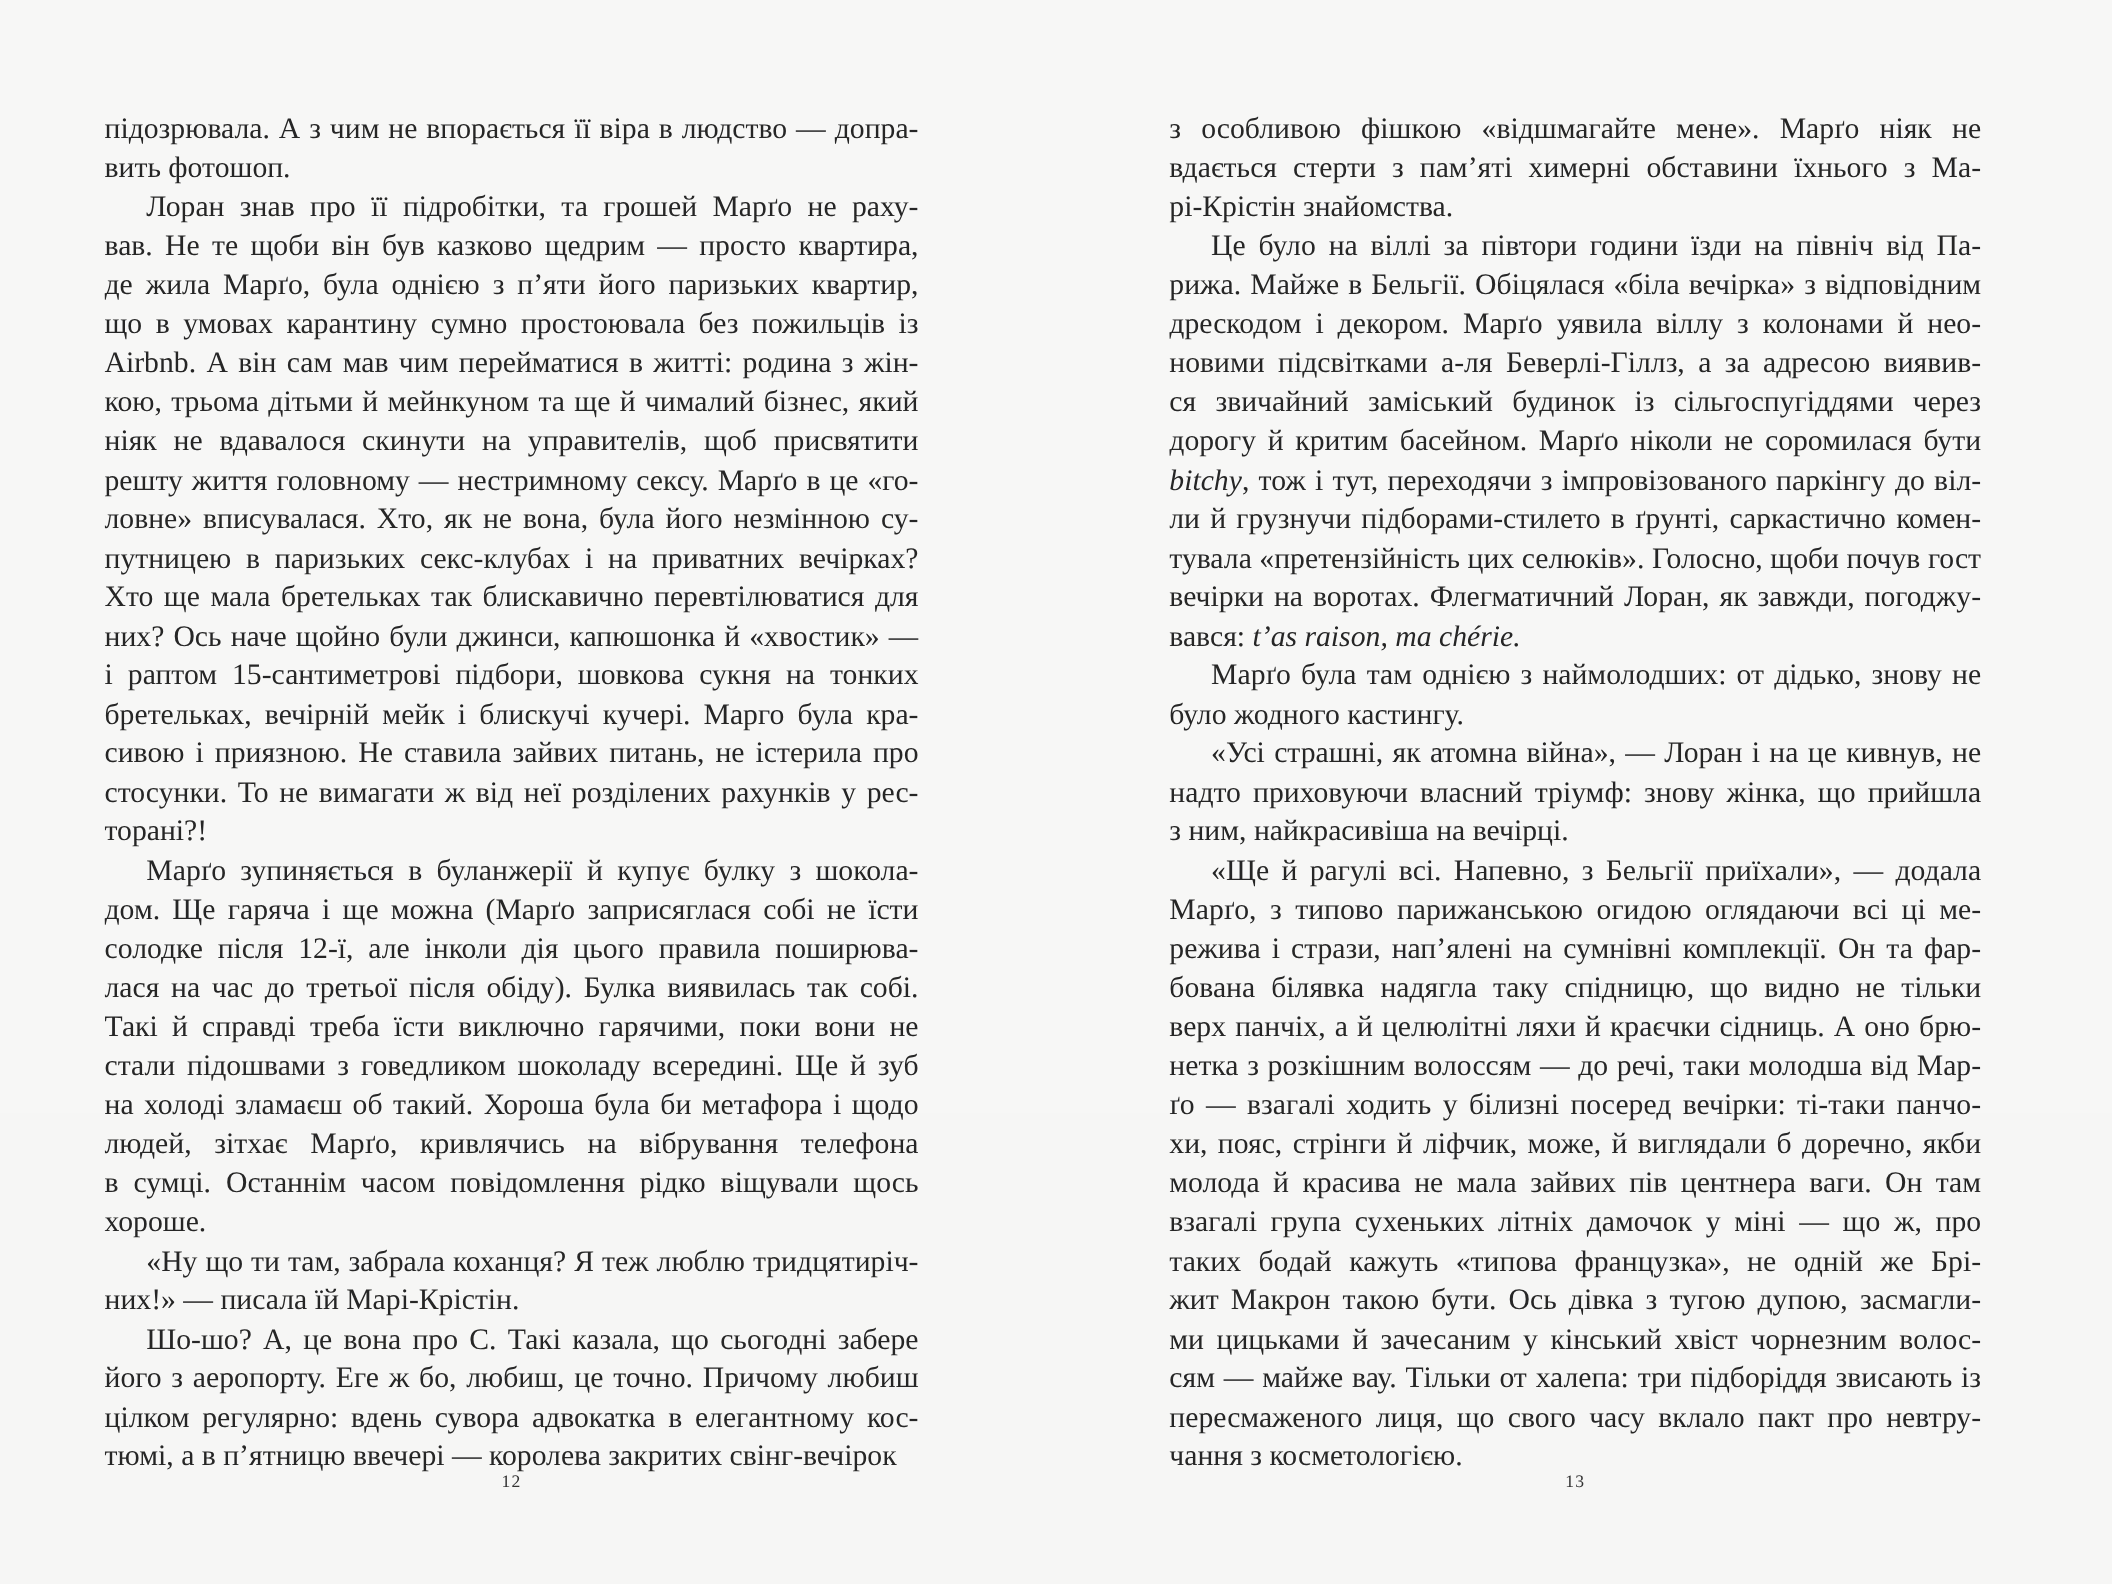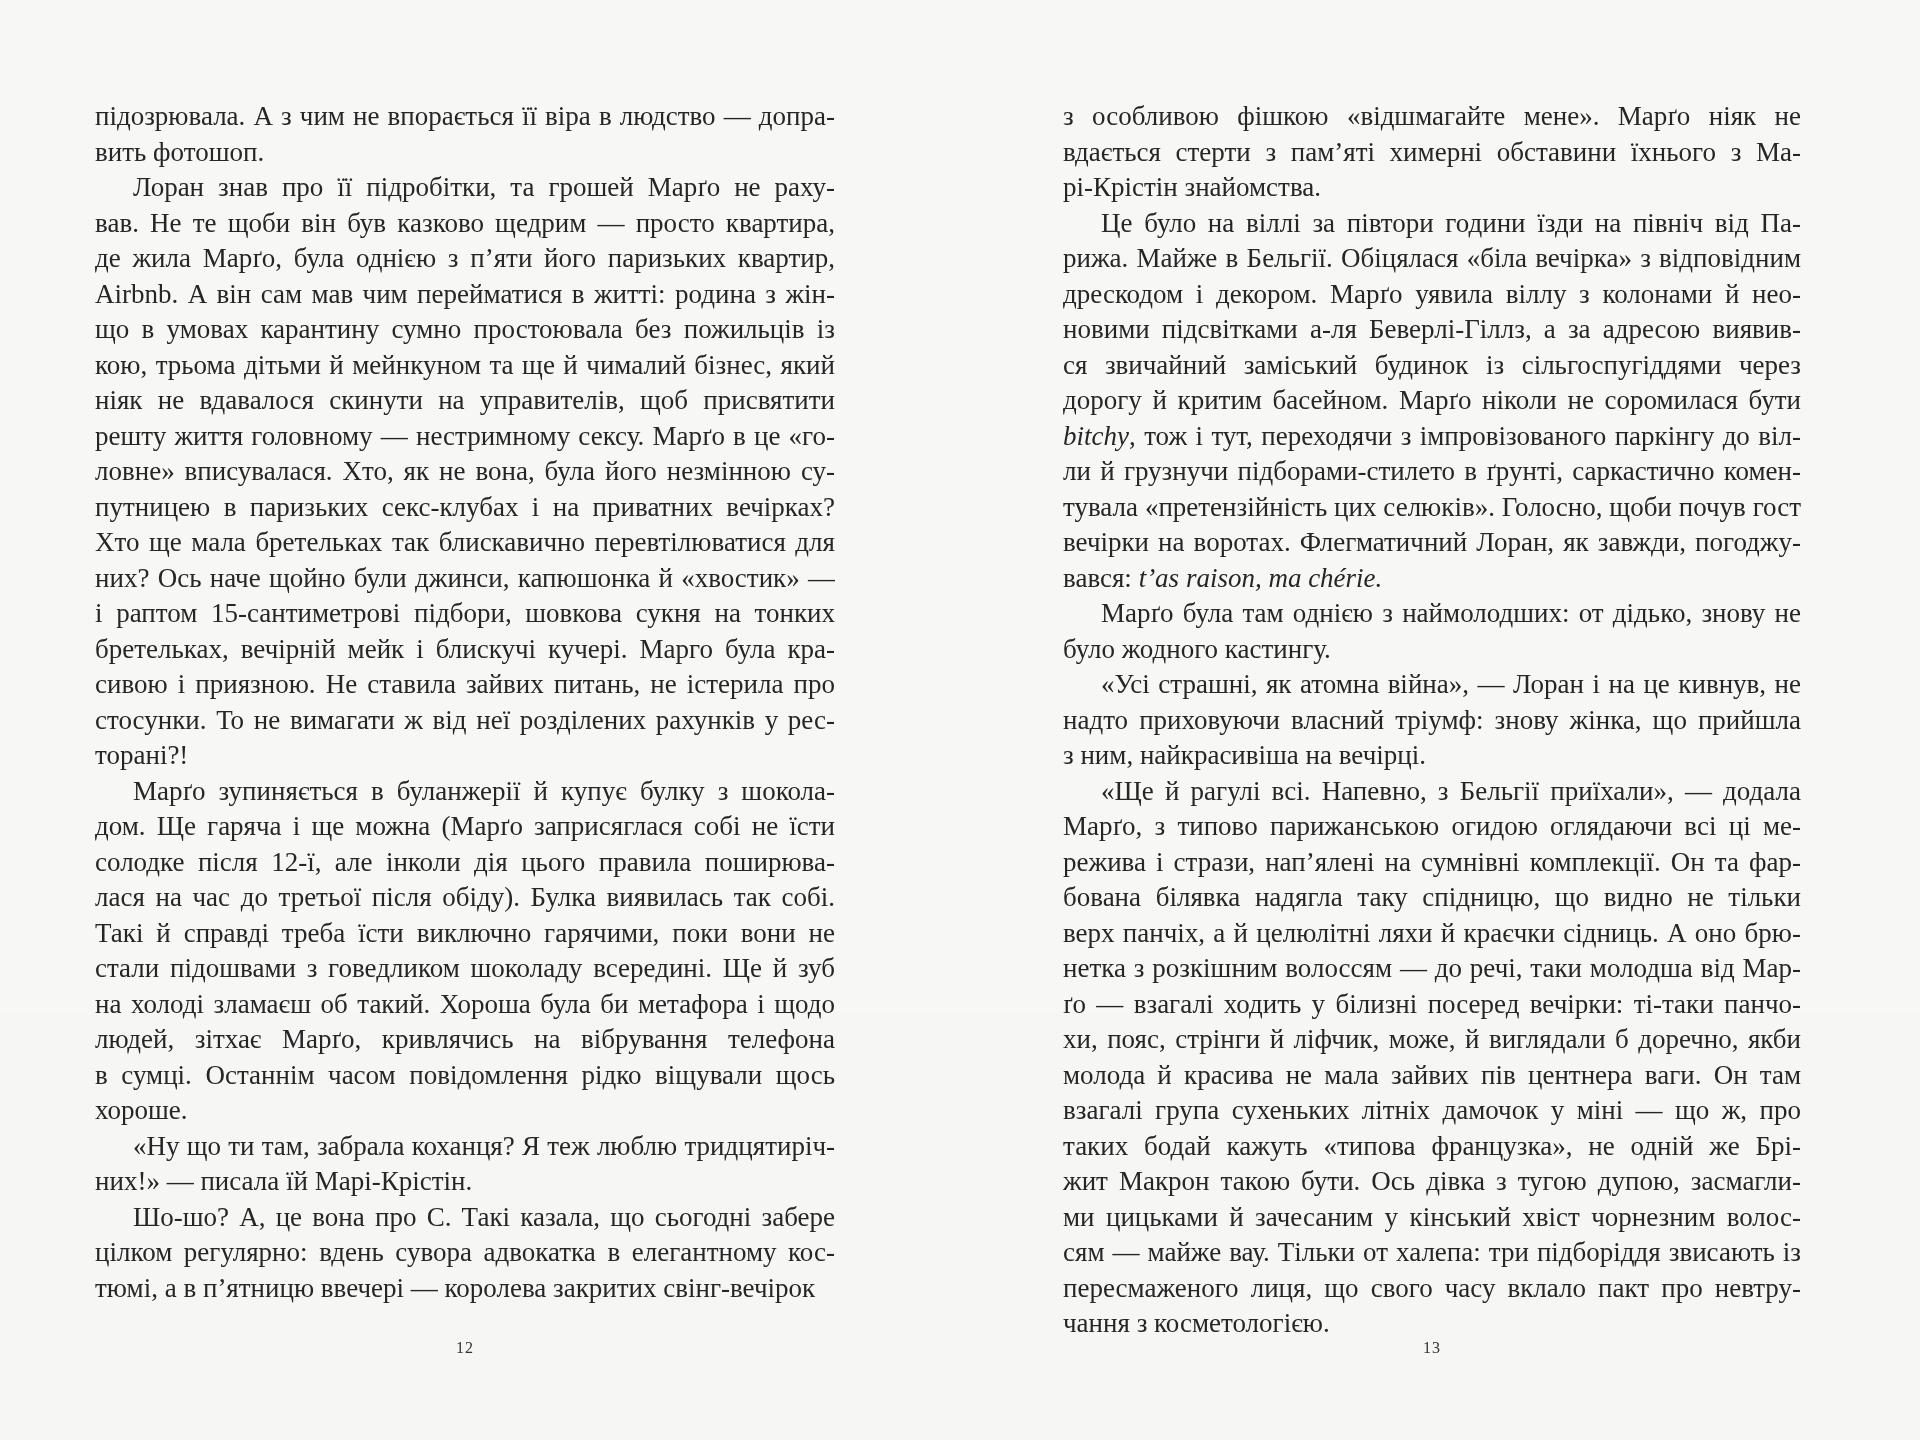--- a/index.html
+++ b/index.html
@@ -55,22 +55,22 @@
 <div class="spread">
   <div class="column col-left" id="col-left">
       <div class="para">
         <div class="line"><span>підозрювала. А з чим не впорається її віра в людство — допра-</span></div>
         <div class="line para-end"><span>вить фотошоп.</span></div>
       </div>
       <div class="para">
         <div class="line para-first"><span>Лоран знав про її підробітки, та грошей Марґо не раху-</span></div>
         <div class="line"><span>вав. Не те щоби він був казково щедрим — просто квартира,</span></div>
         <div class="line"><span>де жила Марґо, була однією з п’яти його паризьких квартир,</span></div>
+        <div class="line"><span>що в умовах карантину сумно простоювала без пожильців із</span></div>
         <div class="line"><span>Airbnb. А він сам мав чим перейматися в житті: родина з жін-</span></div>
-        <div class="line"><span>що в умовах карантину сумно простоювала без пожильців із</span></div>
         <div class="line"><span>кою, трьома дітьми й мейнкуном та ще й чималий бізнес, який</span></div>
         <div class="line"><span>ніяк не вдавалося скинути на управителів, щоб присвятити</span></div>
         <div class="line"><span>решту життя головному — нестримному сексу. Марґо в це «го-</span></div>
         <div class="line"><span>ловне» вписувалася. Хто, як не вона, була його незмінною су-</span></div>
         <div class="line"><span>путницею в паризьких секс-клубах і на приватних вечірках?</span></div>
         <div class="line"><span>Хто ще мала бретельках так блискавично перевтілюватися для</span></div>
         <div class="line"><span>них? Ось наче щойно були джинси, капюшонка й «хвостик» —</span></div>
         <div class="line"><span>і раптом 15-сантиметрові підбори, шовкова сукня на тонких</span></div>
         <div class="line"><span>бретельках, вечірній мейк і блискучі кучері. Марго була кра-</span></div>
         <div class="line"><span>сивою і приязною. Не ставила зайвих питань, не істерила про</span></div>
@@ -88,20 +88,21 @@
         <div class="line"><span>людей, зітхає Марґо, кривлячись на вібрування телефона</span></div>
         <div class="line"><span>в сумці. Останнім часом повідомлення рідко віщували щось</span></div>
         <div class="line para-end"><span>хороше.</span></div>
       </div>
       <div class="para">
         <div class="line para-first"><span>«Ну що ти там, забрала коханця? Я теж люблю тридцятиріч-</span></div>
         <div class="line para-end"><span>них!» — писала їй Марі-Крістін.</span></div>
       </div>
       <div class="para">
         <div class="line para-first"><span>Шо-шо? А, це вона про С. Такі казала, що сьогодні забере</span></div>
+        <div class="line"><span>його з аеропорту. Еге ж бо, любиш, це точно. Причому любиш</span></div>
         <div class="line"><span>цілком регулярно: вдень сувора адвокатка в елегантному кос-</span></div>
         <div class="line para-end"><span>тюмі, а в п’ятницю ввечері — королева закритих свінг-вечірок</span></div>
       </div>
     </div>
   <div class="column col-right" id="col-right">
       <div class="para">
         <div class="line"><span>з особливою фішкою «відшмагайте мене». Марґо ніяк не</span></div>
         <div class="line"><span>вдається стерти з пам’яті химерні обставини їхнього з Ма-</span></div>
         <div class="line para-end"><span>рі-Крістін знайомства.</span></div>
       </div>

